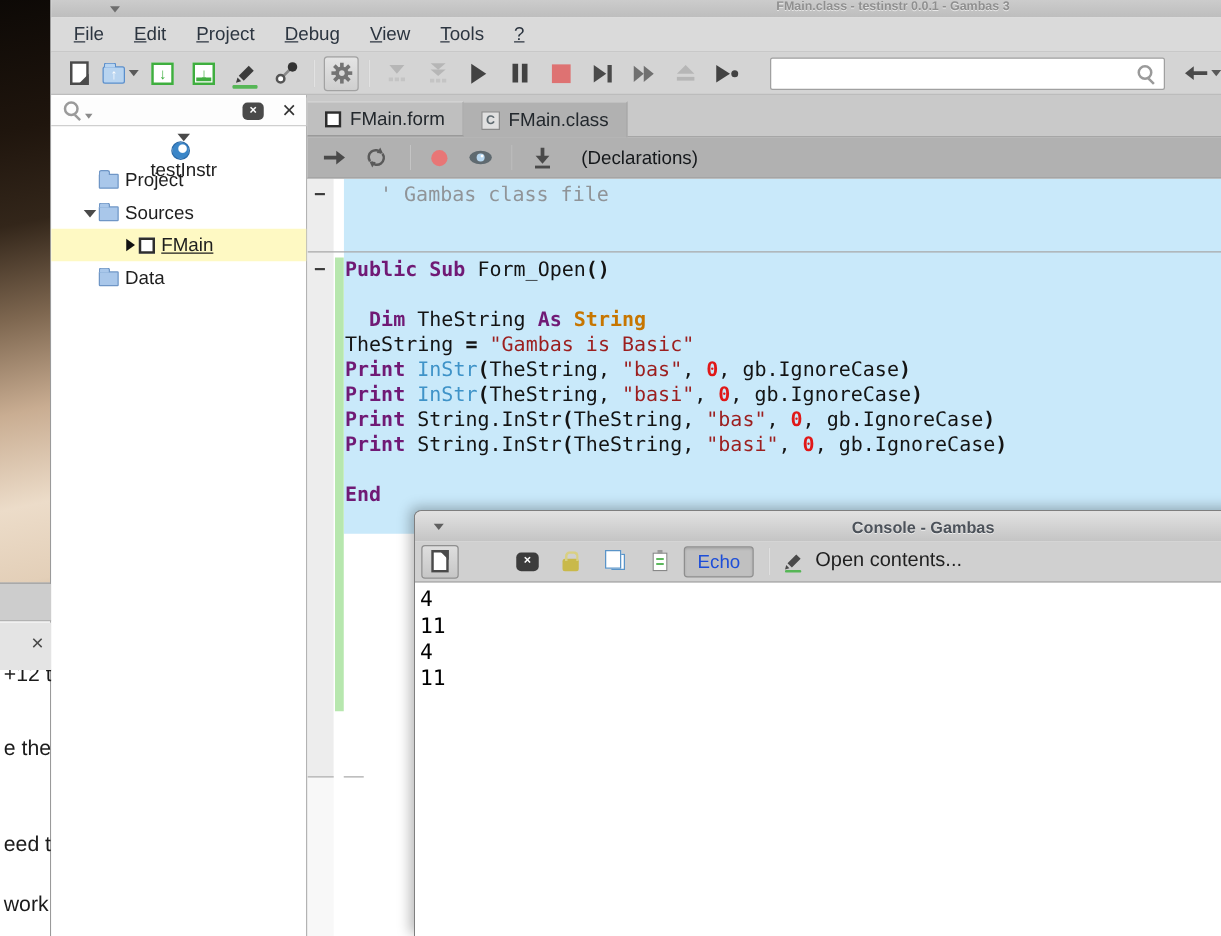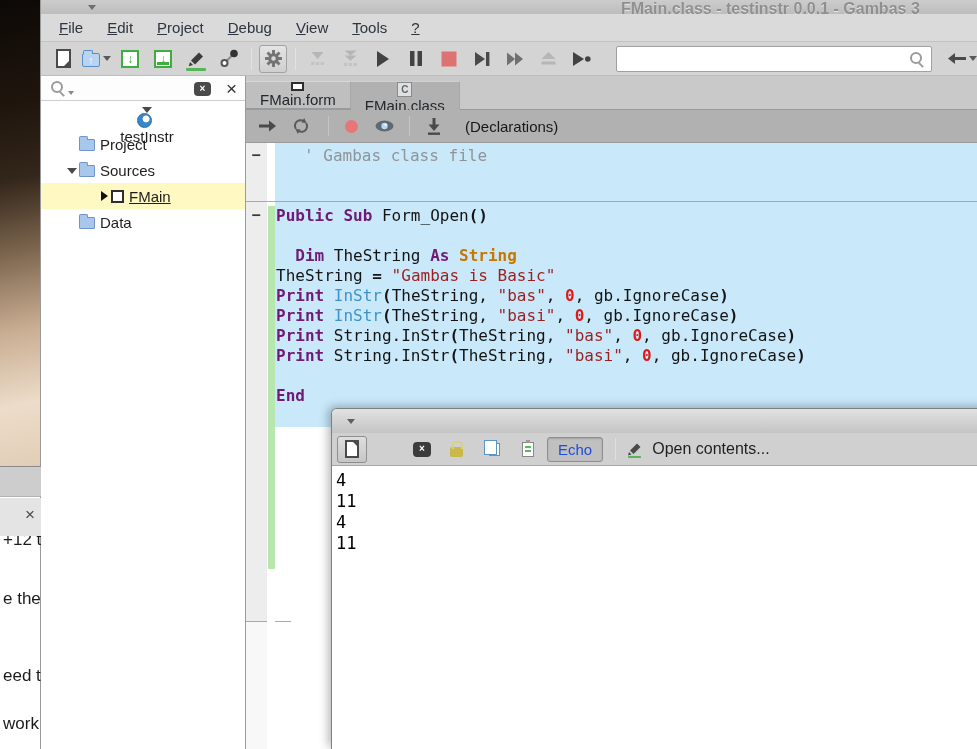--- a/index.html
+++ b/index.html
@@ -25,21 +25,21 @@
   .lw-frag { position:absolute; left:3px; font-size:17px; color:#1b1b1b; white-space:nowrap; z-index:1; }
 
   
   #gambas { position:absolute; left:40px; top:0; width:937px; height:749px;
     border-left:1px solid #9a9a9a; background:#fff; }
 
   #titlebar { position:absolute; left:0; top:0; width:100%; height:14px;
     background:linear-gradient(#cccccc,#bdbdbd); }
   #titlebar-caret { position:absolute; left:47px; top:5px; width:0; height:0;
     border-left:4px solid transparent; border-right:4px solid transparent; border-top:5px solid #6e6e6e; }
-  #window-title { position:absolute; left:580px; top:0; font-size:16px; font-weight:bold;
+  #window-title { position:absolute; left:580px; top:0; font-size:10px; font-weight:bold;
     color:#8f8f8f; text-shadow:0 1px 0 #e8e8e8; white-space:nowrap; }
 
   #menubar { position:absolute; left:0; top:14px; width:100%; height:28px; background:#dadada;
     border-bottom:1px solid #c2c2c2; display:flex; align-items:center; padding-left:18px; gap:24px; }
   .menu-item { font-size:15px; color:#2c3540; cursor:default; }
   .menu-item u { text-decoration:underline; }
 
   #toolbar { position:absolute; left:0; top:42px; width:100%; height:34px; background:#d4d4d4;
     border-bottom:1px solid #bcbcbc; display:flex; align-items:center; padding-left:8px; }
   .tbtn { height:28px; min-width:28px; display:flex; align-items:center; justify-content:center;
@@ -60,22 +60,22 @@
     background:#b8d4f0; border:1px solid #5a8ecb; border-bottom:none; border-radius:2px 2px 0 0; }
   .ic-save { width:18px; height:18px; background:#fff; border:2px solid #3fae3f; color:#3fae3f;
     font-weight:bold; font-size:12px; line-height:14px; text-align:center; position:relative; }
   .ic-save.all::after { content:""; position:absolute; left:1px; right:1px; bottom:1px; height:3px; background:#3fae3f; }
   .greenline { position:absolute; left:4px; right:4px; bottom:2px; height:3px; background:#56b656; border-radius:1px; }
 
   
   
   #tabbar { position:absolute; left:205px; top:76px; width:732px; height:34px; background:#c9c9c9;
     border-bottom:1px solid #9a9a9a; display:flex; align-items:flex-end; }
-  .tab { height:28px; display:flex; align-items:center; gap:0; padding:0 14px; font-size:15px;
-    color:#23282d; border-right:1px solid #a8a8a8;flex-direction:column; }
+  .tab { height:28px; display:flex; align-items:center; gap:7px; padding:0 14px; font-size:15px;
+    color:#23282d; border-right:1px solid #a8a8a8; }
   .tab.inactive { background:#bfbfbf; border-top:1px solid #d8d8d8; border-bottom:1px solid #9a9a9a; }
   .tab.active { background:#b1b1b1; border-top:1px solid #cfcfcf; margin-bottom:-1px; height:29px; }
   .ic-form { width:13px; height:13px; background:#fff; border:2px solid #2e2e2e; }
   .ic-class { width:15px; height:15px; background:#e0e0e0; border:1px solid #8a8a8a; color:#5f6a70;
     font-size:10px; line-height:13px; text-align:center; font-weight:bold; }
   .ic-class::before { content:"C"; }
 
   
   #edtoolbar { position:absolute; left:205px; top:110px; width:732px; height:33px; background:#b1b1b1;
     border-bottom:1px solid #9a9a9a; display:flex; align-items:center; }
@@ -467,20 +467,21 @@
       <div id="folds">
           <div class="fold" style="top: 3px;">−</div>
           <div class="fold" style="top: 63px;">−</div>
         </div>
       <div id="code"><div class="code-line"><span class="sg-c">' Gambas class file</span></div><div class="code-line"></div><div class="code-line"></div><div class="code-line"><span class="sg-k">Public Sub</span><span class="sg-p"> Form_Open</span><span class="sg-b">()</span></div><div class="code-line"></div><div class="code-line"><span class="sg-p">  </span><span class="sg-k">Dim</span><span class="sg-p"> TheString </span><span class="sg-k">As</span><span class="sg-p"> </span><span class="sg-t">String</span></div><div class="code-line"><span class="sg-p">TheString </span><span class="sg-b">=</span><span class="sg-p"> </span><span class="sg-s">"Gambas is Basic"</span></div><div class="code-line"><span class="sg-k">Print</span><span class="sg-p"> </span><span class="sg-f">InStr</span><span class="sg-b">(</span><span class="sg-p">TheString, </span><span class="sg-s">"bas"</span><span class="sg-p">, </span><span class="sg-n">0</span><span class="sg-p">, gb.IgnoreCase</span><span class="sg-b">)</span></div><div class="code-line"><span class="sg-k">Print</span><span class="sg-p"> </span><span class="sg-f">InStr</span><span class="sg-b">(</span><span class="sg-p">TheString, </span><span class="sg-s">"basi"</span><span class="sg-p">, </span><span class="sg-n">0</span><span class="sg-p">, gb.IgnoreCase</span><span class="sg-b">)</span></div><div class="code-line"><span class="sg-k">Print</span><span class="sg-p"> String.InStr</span><span class="sg-b">(</span><span class="sg-p">TheString, </span><span class="sg-s">"bas"</span><span class="sg-p">, </span><span class="sg-n">0</span><span class="sg-p">, gb.IgnoreCase</span><span class="sg-b">)</span></div><div class="code-line"><span class="sg-k">Print</span><span class="sg-p"> String.InStr</span><span class="sg-b">(</span><span class="sg-p">TheString, </span><span class="sg-s">"basi"</span><span class="sg-p">, </span><span class="sg-n">0</span><span class="sg-p">, gb.IgnoreCase</span><span class="sg-b">)</span></div><div class="code-line"></div><div class="code-line"><span class="sg-k">End</span></div></div>
     </div>
 
     <div id="console">
       <div id="console-titlebar">
         <span id="console-collapse"></span>
+        <span id="console-title">Console - Gambas</span>
       </div>
       <div id="console-toolbar">
         <span id="console-newpage-btn">
           <span class="ic-page"></span>
         </span>
         <span id="console-clear-btn">×</span>
         <span class="ic-lock"></span>
         <span class="ic-copy"></span>
         <span class="ic-paste"></span>
         <span id="echo-btn">Echo</span>

